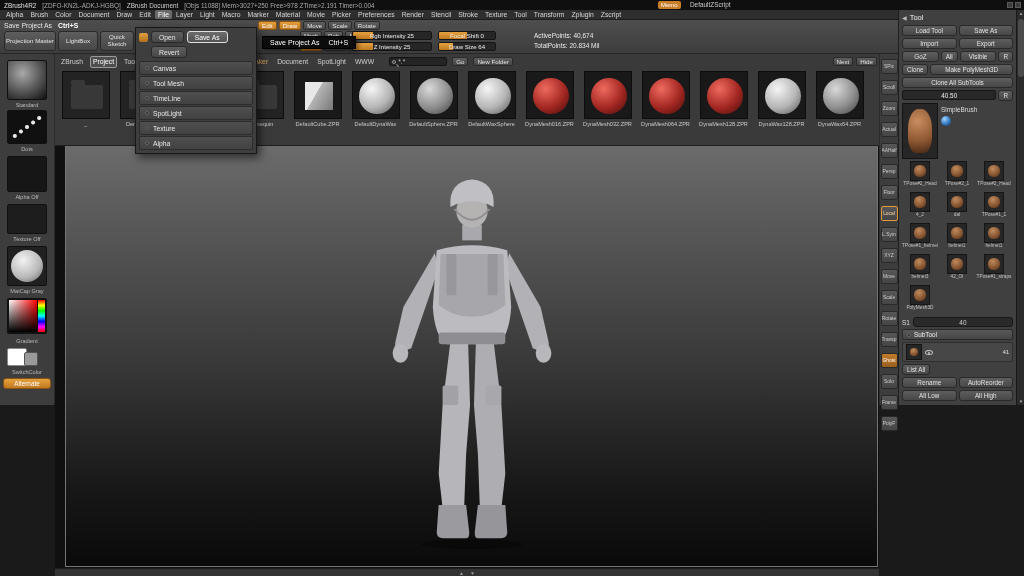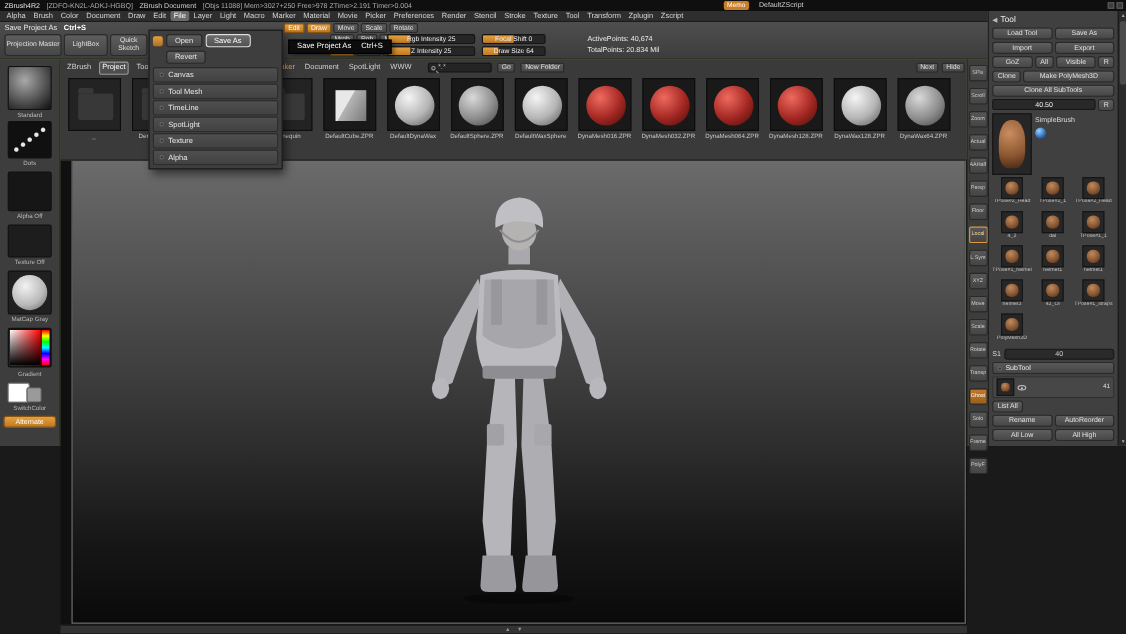--- a/index.html
+++ b/index.html
@@ -1,18 +1,18 @@
 <!DOCTYPE html>
 <html><head>
 <meta charset="utf-8">
 <style>
   *{margin:0;padding:0;box-sizing:border-box;}
   html,body{width:1024px;height:576px;overflow:hidden;background:#1a1a1a;
     font-family:"Liberation Sans",sans-serif;}
-  #app{position:relative;width:1024px;height:405px;background:#4d7c0f;color:#ddd;font-size:7px;}
+  #app{position:relative;width:1024px;height:405px;background:#fca5a5;color:#ddd;font-size:7px;}
 
   
   .titlebar{position:absolute;left:0;top:0;width:1024px;height:10px;background:#0f0f0f;
     display:flex;align-items:center;gap:6px;padding:0 4px;font-size:6.4px;color:#a9a9a9;z-index:6;}
   .tb-app{color:#e0e0e0;}
   .tb-doc{color:#cfcfcf;}
   .tb-memo{position:absolute;left:658px;top:1px;background:#c87f2a;color:#fff;padding:0 3px;
     border-radius:2px;font-size:6px;line-height:8px;}
   .tb-zscript{position:absolute;left:690px;top:1px;color:#cccccc;line-height:8px;}
   .tb-winbox{position:absolute;right:3px;top:2px;display:flex;gap:2px;}

